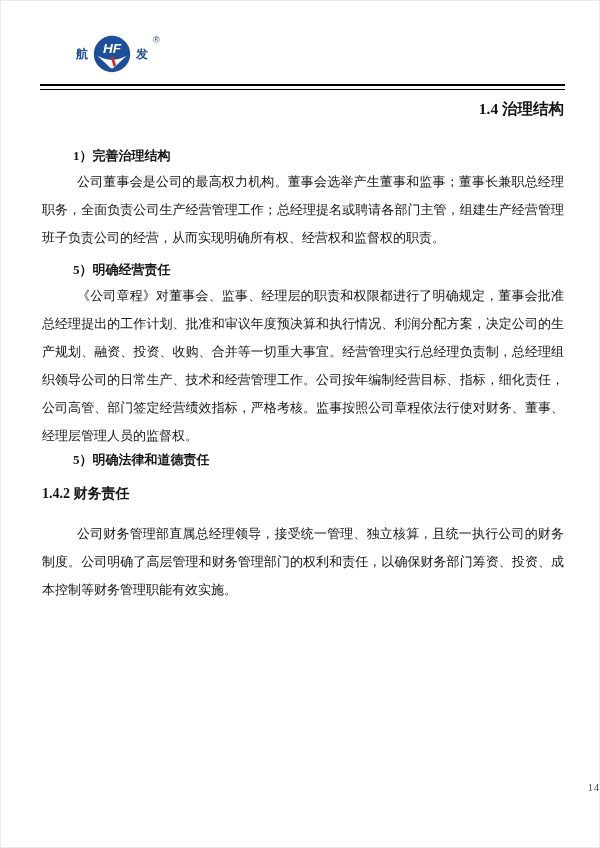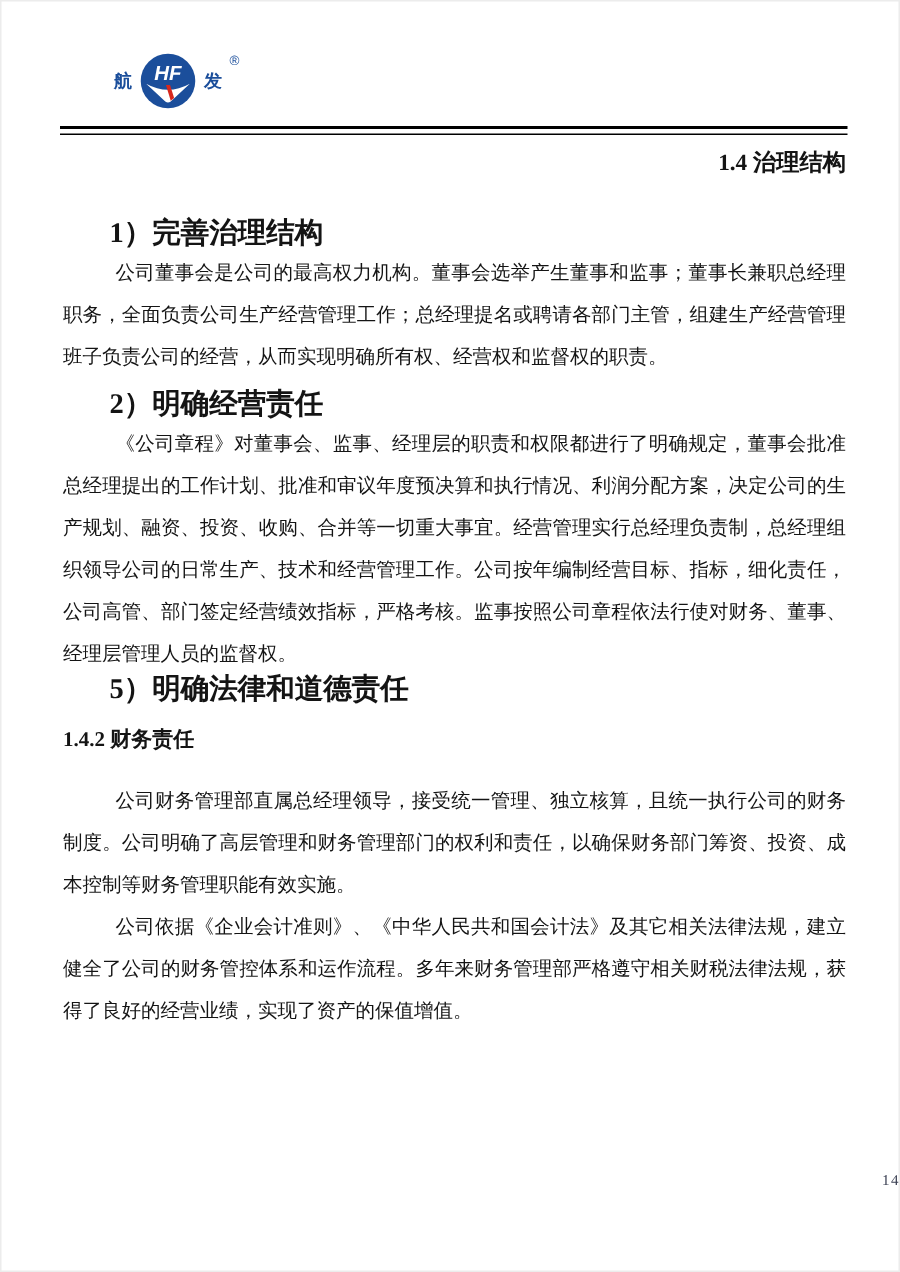--- a/index.html
+++ b/index.html
@@ -54,21 +54,21 @@
   .h1 {
     font-size: 15.5px; font-weight: bold;
     margin: 6px 0 26px 0; line-height: 22px; text-align: right;
   }
   .h2 {
     font-size: 14px; font-weight: bold;
     margin: 0 0 20px 0; line-height: 20px; text-align: left;
   }
   .h2-finance { margin-top: 14px; margin-bottom: 16px; }
   .h3 {
-    font-size: 19px; font-weight: bold;
+    font-size: 13px; font-weight: bold;
     margin: 0 0 2px 0; line-height: 20px;
     text-indent: 31px; text-align: left;
   }
   .para { margin: 0; text-indent: 35px; }
   .para-gap { margin-bottom: 8px; }
 
   
   .page-number {
     position: absolute; top: 782px; left: 0; right: 0;
     text-align: right; font-size: 10px; color: #3a3f52;
@@ -99,27 +99,26 @@
   <div class="double-rule"></div>
 
   <div class="main">
 
     <div class="h1">1.4 治理结构</div>
 
 
     <div class="h3">1）完善治理结构</div>
     <p class="para para-gap">公司董事会是公司的最高权力机构。董事会选举产生董事和监事；董事长兼职总经理职务，全面负责公司生产经营管理工作；总经理提名或聘请各部门主管，组建生产经营管理班子负责公司的经营，从而实现明确所有权、经营权和监督权的职责。</p>
 
-    <div class="h3">2）明确经营责任</div>
+    <div class="h3">5）明确经营责任</div>
     <p class="para">《公司章程》对董事会、监事、经理层的职责和权限都进行了明确规定，董事会批准总经理提出的工作计划、批准和审议年度预决算和执行情况、利润分配方案，决定公司的生产规划、融资、投资、收购、合并等一切重大事宜。经营管理实行总经理负责制，总经理组织领导公司的日常生产、技术和经营管理工作。公司按年编制经营目标、指标，细化责任，公司高管、部门签定经营绩效指标，严格考核。监事按照公司章程依法行使对财务、董事、经理层管理人员的监督权。</p>
 
     <div class="h3">5）明确法律和道德责任</div>
 
     <div class="h2 h2-finance">1.4.2 财务责任</div>
 
     <p class="para">公司财务管理部直属总经理领导，接受统一管理、独立核算，且统一执行公司的财务制度。公司明确了高层管理和财务管理部门的权利和责任，以确保财务部门筹资、投资、成本控制等财务管理职能有效实施。</p>
-    <p class="para">公司依据《企业会计准则》、《中华人民共和国会计法》及其它相关法律法规，建立健全了公司的财务管控体系和运作流程。多年来财务管理部严格遵守相关财税法律法规，获得了良好的经营业绩，实现了资产的保值增值。</p>
 
   </div>
 
   <div class="page-number">14</div>
 
 </div>
 
 </body></html>

